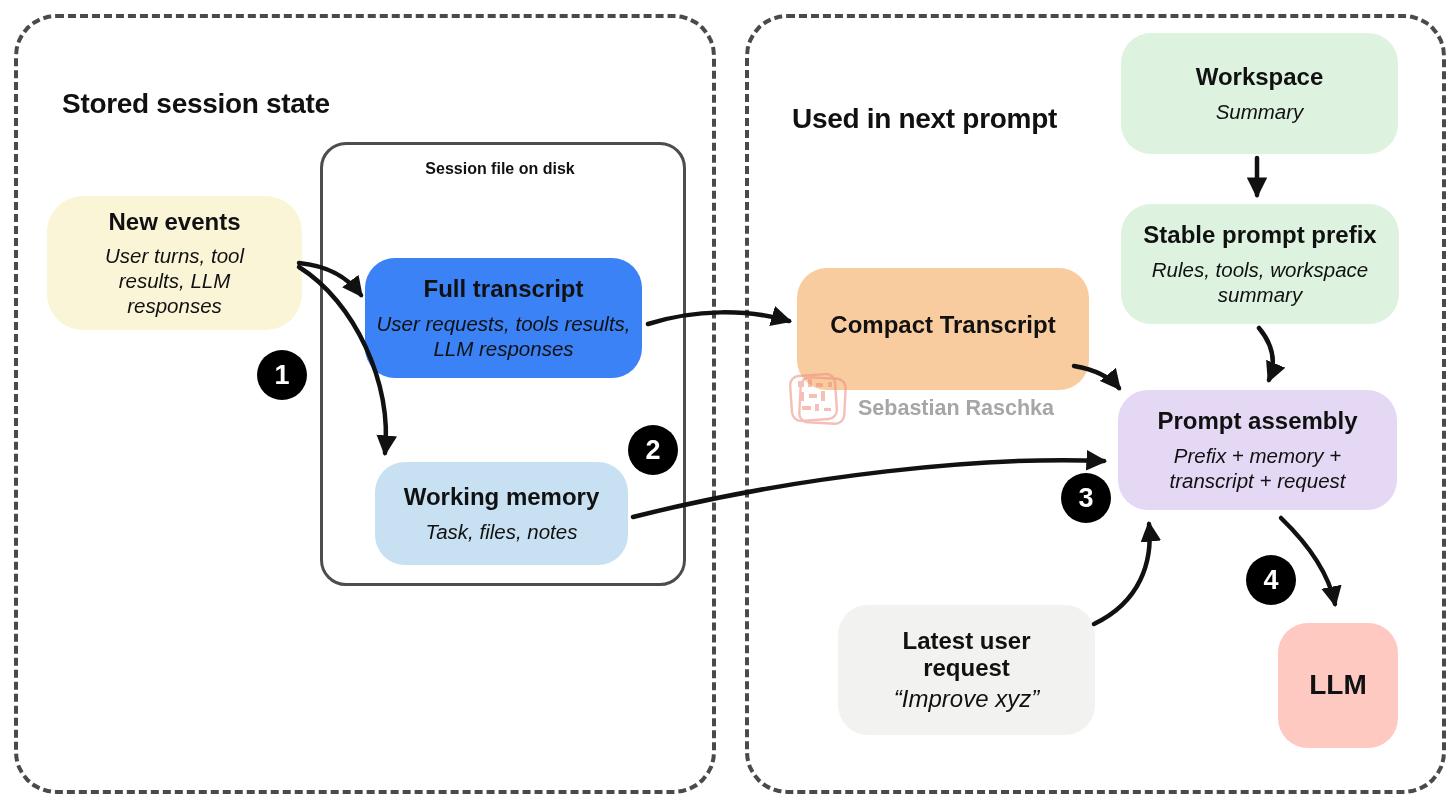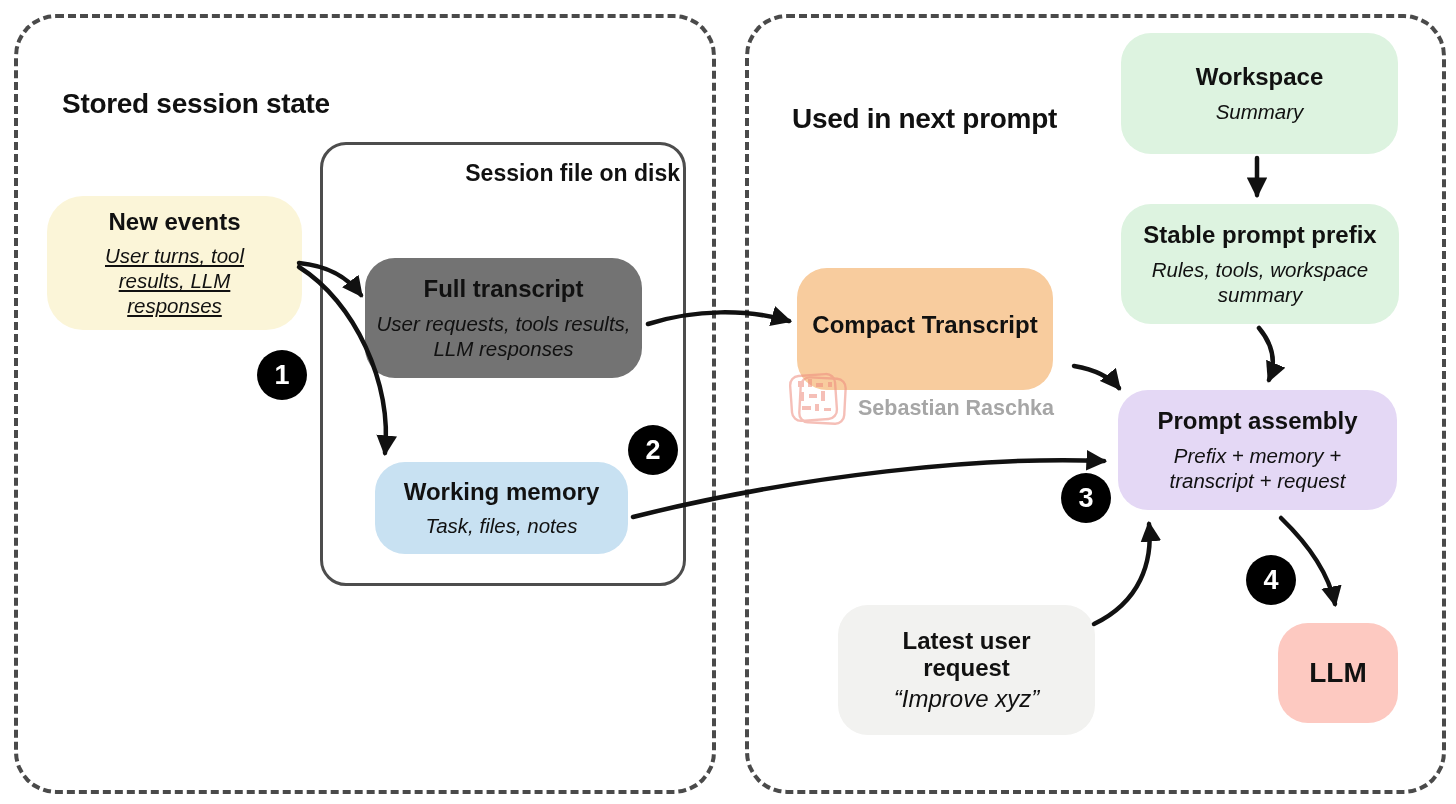--- a/index.html
+++ b/index.html
@@ -32,22 +32,22 @@
   #session-file-box {
     position: absolute;
     left: 320px; top: 142px; width: 360px; height: 438px;
     border: 3px solid #4d4d4d;
     border-radius: 26px;
     background: #ffffff;
   }
   #session-file-title {
     position: absolute;
     left: 320px; top: 160px; width: 360px;
-    text-align: right;
-    font-size: 23px;
+    text-align: center;
+    font-size: 16px;
     font-weight: bold;
   }
   .node {
     position: absolute;
     border-radius: 30px;
     display: flex;
     flex-direction: column;
     align-items: center;
     justify-content: center;
     text-align: center;
@@ -59,33 +59,33 @@
     font-size: 24px;
     line-height: 1.15;
     margin-bottom: 8px;
   }
   .node .subtitle {
     font-style: italic;
     font-size: 20.5px;
     line-height: 1.22;
   }
   #box-new-events        { left: 47px;   top: 196px; width: 255px; height: 134px; border-radius: 36px; }
-  #box-new-events .subtitle { width: 175px; text-decoration: underline; }
+  #box-new-events .subtitle { width: 175px; }
   #box-full-transcript   { left: 365px;  top: 258px; width: 277px; height: 120px; }
-  #box-working-memory    { left: 375px;  top: 462px; width: 253px; height: 92px; text-align: right; }
-  #box-compact-transcript{ left: 797px;  top: 268px; width: 256px; height: 122px; }
+  #box-working-memory    { left: 375px;  top: 462px; width: 253px; height: 103px; text-align: right; }
+  #box-compact-transcript{ left: 797px;  top: 268px; width: 292px; height: 122px; }
   #box-workspace         { left: 1121px; top: 33px;  width: 277px; height: 121px; }
   #box-stable-prefix     { left: 1121px; top: 204px; width: 278px; height: 120px; }
   #box-stable-prefix .subtitle { width: 252px; }
   #box-prompt-assembly   { left: 1118px; top: 390px; width: 279px; height: 120px; }
   #box-prompt-assembly .subtitle { width: 232px; }
   #box-latest-request    { left: 838px;  top: 605px; width: 257px; height: 130px; }
   #box-latest-request .title { width: 165px; margin-bottom: 2px; }
   #box-latest-request .subtitle { font-size: 24px; }
-  #box-llm               { left: 1278px; top: 623px; width: 120px; height: 100px; }
+  #box-llm               { left: 1278px; top: 623px; width: 120px; height: 125px; }
   #box-llm .title { font-size: 28px; margin-bottom: 0; }
   #arrow-layer {
     position: absolute;
     left: 0; top: 0; width: 1456px; height: 804px;
     pointer-events: none;
   }
   .badge {
     position: absolute;
     width: 50px; height: 50px;
     border-radius: 50%;
@@ -130,21 +130,21 @@
   <div id="heading-left" class="panel-heading">Stored session state</div>
 
   <div id="session-file-box"></div>
   <div id="session-file-title">Session file on disk</div>
 
   <div class="node" id="box-new-events" style="background: rgb(251, 245, 216);">
     <div class="title">New events</div>
     <div class="subtitle">User turns, tool results, LLM responses</div>
   </div>
 
-  <div class="node" id="box-full-transcript" style="background: #737373;">
+  <div class="node" id="box-full-transcript" style="background: #3b82f6;">
     <div class="title">Full transcript</div>
     <div class="subtitle">User requests, tools results, LLM responses</div>
   </div>
 
   <div class="node" id="box-working-memory" style="background: rgb(200, 225, 242);">
     <div class="title">Working memory</div>
     <div class="subtitle">Task, files, notes</div>
   </div>
 
   <div class="node" id="box-compact-transcript" style="background: rgb(248, 204, 158);">

